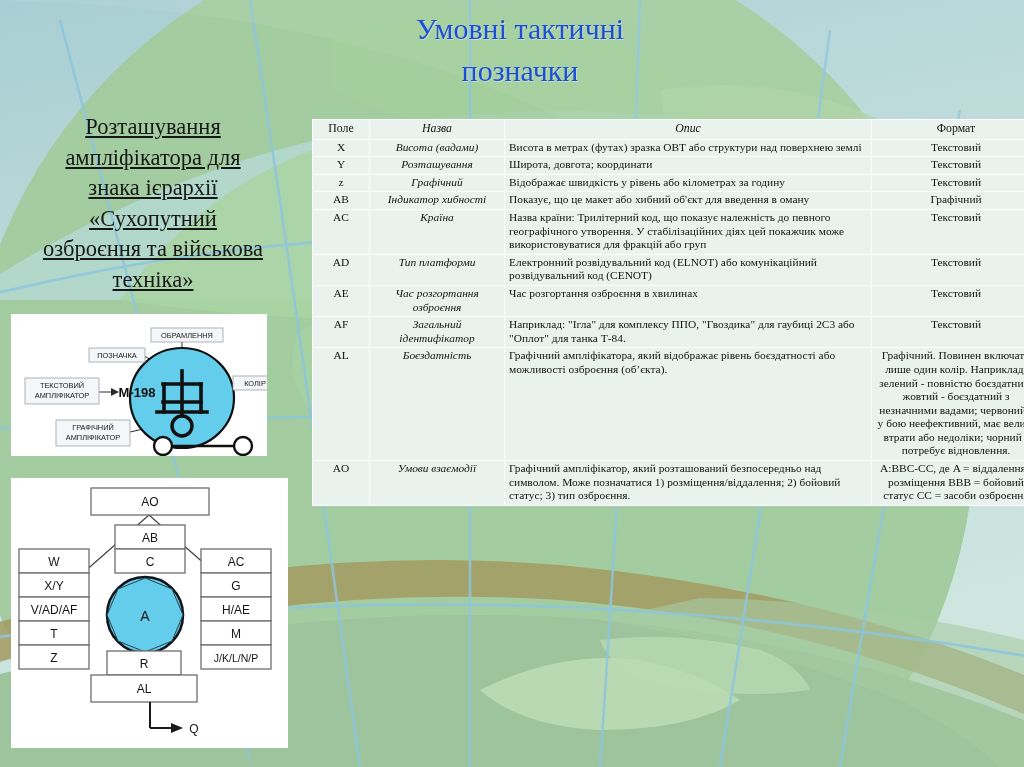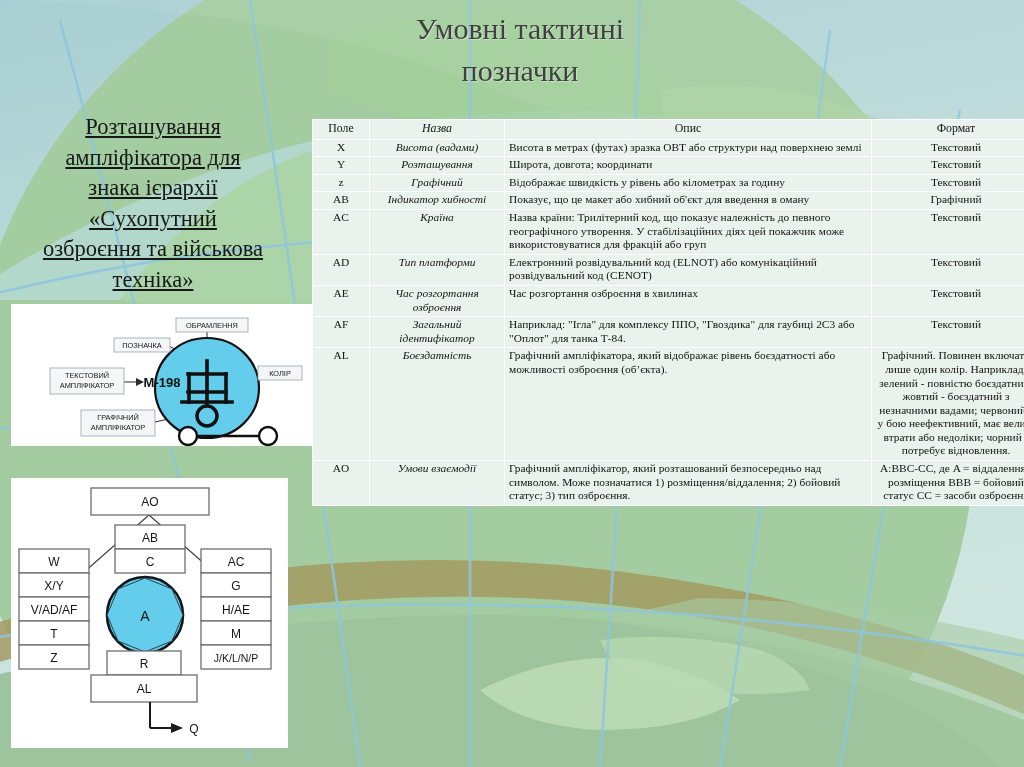--- a/index.html
+++ b/index.html
@@ -10,41 +10,41 @@
     background:#b8d8d8;
   }
 
   
   #bg{position:absolute;left:0;top:0;width:1024px;height:767px;}
 
   
   .slide-title{
     position:absolute;left:300px;top:8px;width:440px;
     text-align:center;
-    color:#404040;
+    color:#1d4ed8;
     font-family:"Liberation Serif", serif;
     font-size:30px;line-height:42px;
     text-shadow:1px 1px 0 rgba(255,255,255,.35);
     white-space:pre-line;
   }
 
   
   .left-heading{
     position:absolute;left:6px;top:112px;width:294px;
     text-align:center;
     color:#181818;
     font-family:"Liberation Serif", serif;
     font-size:22.5px;line-height:30.5px;
     text-decoration:underline;
     white-space:pre-line;
   }
 
   
   .figure{position:absolute;background:#ffffff;overflow:hidden;}
-  #fig1{left:11px;top:304px;width:277px;height:142px;padding-left:25px;}
+  #fig1{left:11px;top:314px;width:256px;height:142px;}
   #fig2{left:11px;top:478px;width:277px;height:270px;}
 
   
   #tbl-wrap{
     position:absolute;left:312px;top:119px;width:694px;
   }
   table.spec{
     border-collapse:collapse;width:694px;
     background:#e9f2ec;
     font-family:"Liberation Serif", serif;
@@ -62,21 +62,21 @@
     font-size:11.4px;
     line-height:13.6px;
   }
   table.spec thead td{
     text-align:center;font-size:11.8px;padding-top:2px;padding-bottom:3px;margin-left:13px;
   }
   .c-field{width:48px;text-align:center;}
   .c-name{width:126px;text-align:center;font-style:italic;}
   .c-desc{width:358px;text-align:left;}
   .c-fmt{width:160px;text-align:center;}
-  .ta-c{text-align:center;}
+  .ta-c{text-align:center;font-style:italic;}
 </style>
 </head>
 <body>
 
 <svg id="bg" viewBox="0 0 1024 767" preserveAspectRatio="none">
   <defs>
     <linearGradient id="skyGrad" x1="0" y1="0" x2="0.25" y2="1">
       <stop offset="0%" stop-color="#a8cfd3"></stop>
       <stop offset="45%" stop-color="#bfdcda"></stop>
       <stop offset="100%" stop-color="#cfe6e0"></stop>

